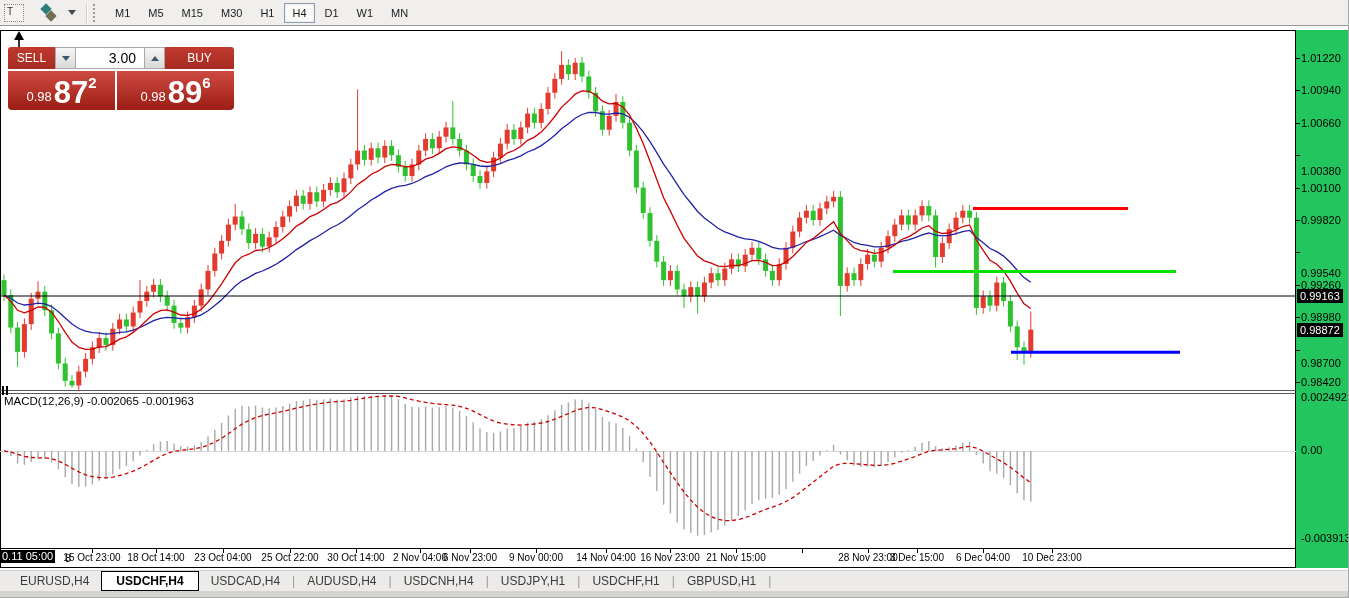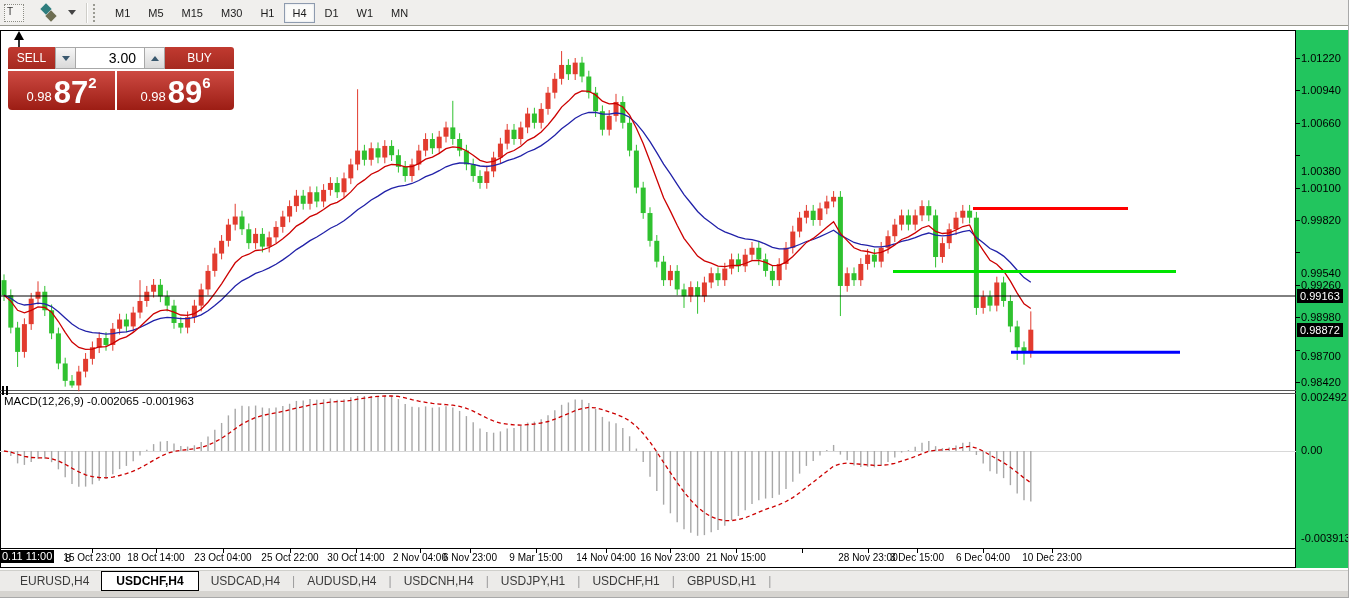--- a/index.html
+++ b/index.html
@@ -609,21 +609,21 @@
       <div class="px-label" style="top: 151.595px;">1.00100</div>
       <div class="px-tick" style="top: 189.994px;"></div>
       <div class="px-label" style="top: 183.994px;">0.99820</div>
       <div class="px-tick" style="top: 222.393px;"></div>
       <div class="px-label" style="top: 217px; margin-top: 20px;">0.99540</div>
       <div class="px-tick" style="top: 254.792px;"></div>
       <div class="px-label" style="top: 248.792px; text-decoration: underline;">0.99260</div>
       <div class="px-tick" style="top: 287.19px;"></div>
       <div class="px-label" style="top: 281.19px;">0.98980</div>
       <div class="px-tick" style="top: 319.589px;"></div>
-      <div class="px-label" style="top: 320px;">0.98700</div>
+      <div class="px-label" style="top: 327px;">0.98700</div>
       <div class="px-tick" style="top: 351.988px;"></div>
       <div class="px-label" style="top: 345.988px;">0.98420</div>
       <div class="px-box" style="top: 259.015px;">0.99163</div>
       <div class="px-box" style="top: 292.687px;">0.98872</div>
       <div class="px-label" style="top: 361px; text-align: center;">0.002492</div>
       <div class="px-label" style="top: 414px;">0.00</div>
       <div class="px-label" style="top: 502px;">-0.003913</div>
     </div>
 
   <svg class="cursor-arrow" viewBox="0 0 14 22">
@@ -661,31 +661,31 @@
   <div class="macd-label">MACD(12,26,9) -0.002065 -0.001963</div>
 
   <div id="time-axis">
       <div class="time-label" style="left: 92px;">15 Oct 23:00</div>
       <div class="time-label" style="left: 156px;">18 Oct 14:00</div>
       <div class="time-label" style="left: 223px;">23 Oct 04:00</div>
       <div class="time-label" style="left: 290px;">25 Oct 22:00</div>
       <div class="time-label" style="left: 356px;">30 Oct 14:00</div>
       <div class="time-label" style="left: 420px;">2 Nov 04:00</div>
       <div class="time-label" style="left: 470px;">6 Nov 23:00</div>
-      <div class="time-label" style="left: 536px;">9 Mar 15:00</div>
+      <div class="time-label" style="left: 536px;">9 Nov 00:00</div>
       <div class="time-label" style="left: 606px;">14 Nov 04:00</div>
       <div class="time-label" style="left: 670px;">16 Nov 23:00</div>
       <div class="time-label" style="left: 736px;">21 Nov 15:00</div>
       <div class="time-label" style="left: 784px; margin-top: 17px;">26 Nov 07:00</div>
       <div class="time-label" style="left: 868px;">28 Nov 23:00</div>
       <div class="time-label" style="left: 917px; text-align: right;">3 Dec 15:00</div>
       <div class="time-label" style="left: 983px;">6 Dec 04:00</div>
       <div class="time-label" style="left: 1052px;">10 Dec 23:00</div>
     </div>
-  <div class="time-box">0.11 11:00</div>
+  <div class="time-box">0.11 05:00</div>
   <div class="time-stray">8</div>
 
   <div class="tabbar" id="tabbar">
       <div style="width: 8px;"></div>
       <div class="tab">EURUSD,H4</div>
       <div class="tab active">USDCHF,H4</div>
       <div class="tab">USDCAD,H4</div>
       <span class="tab-sep">|</span>
       <div class="tab">AUDUSD,H4</div>
       <span class="tab-sep">|</span>

